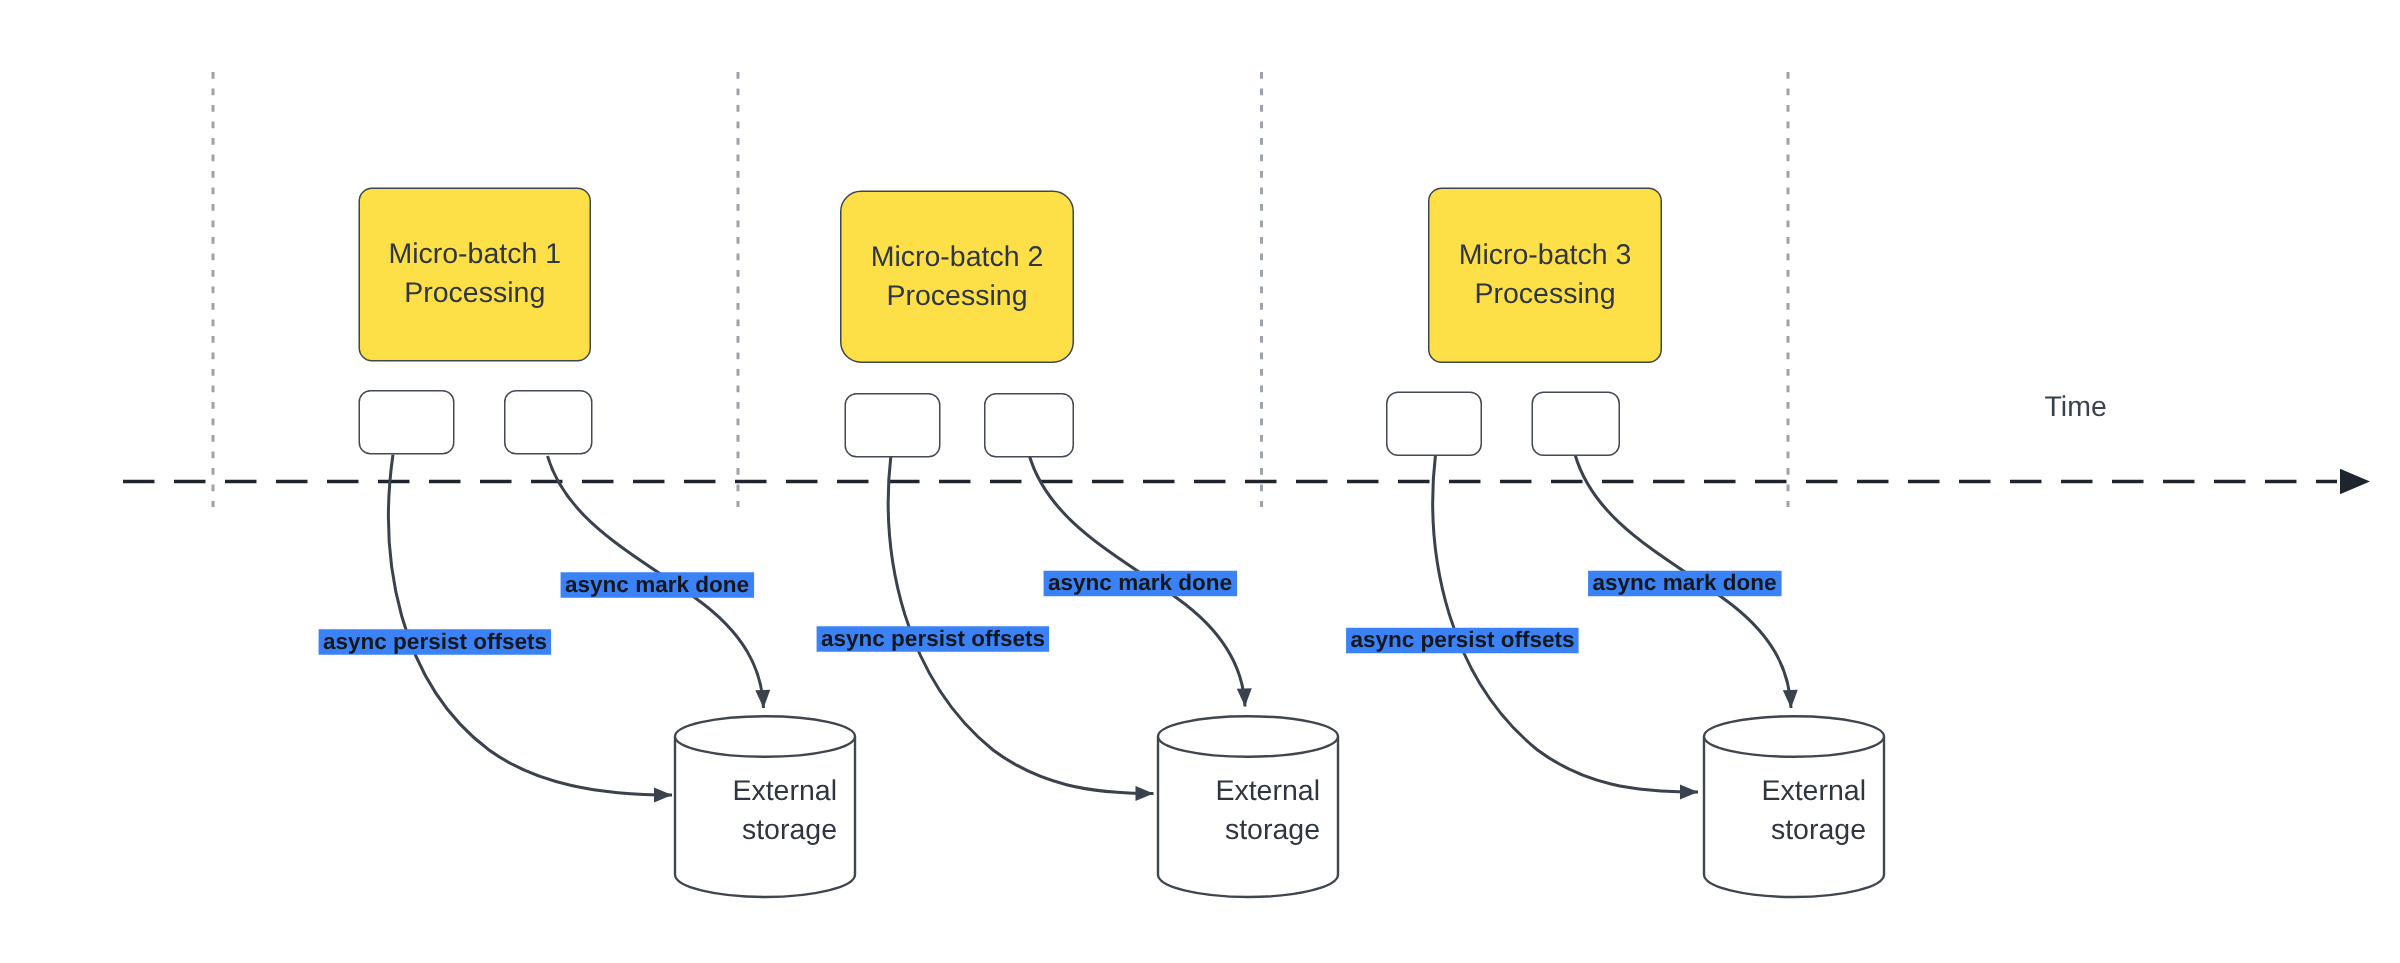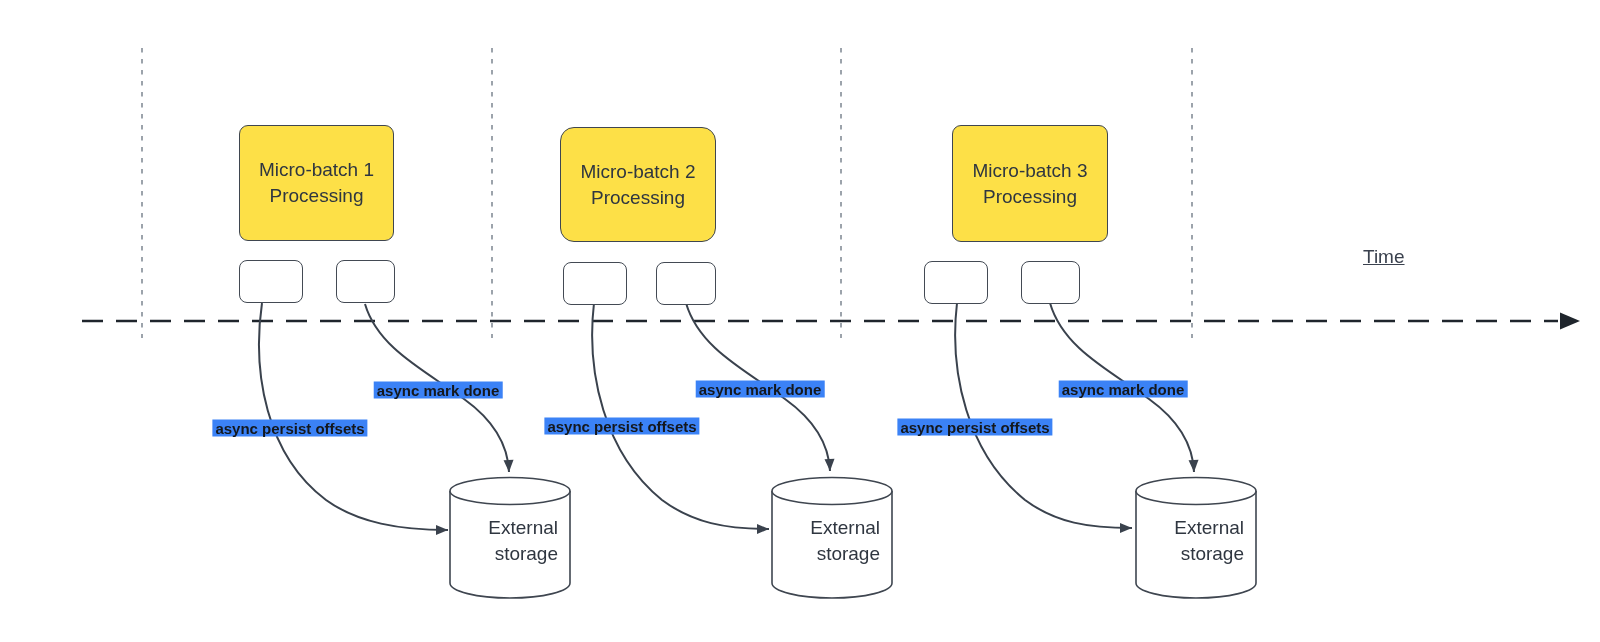--- a/index.html
+++ b/index.html
@@ -142,15 +142,15 @@
   <div class="curve-label" style="left:438px; top:390px;">async mark done</div>
   <div class="curve-label" style="left:622px; top:426px;">async persist offsets</div>
   <div class="curve-label" style="left:760px; top:389px;">async mark done</div>
   <div class="curve-label" style="left:975px; top:427px;">async persist offsets</div>
   <div class="curve-label" style="left:1123px; top:389px;">async mark done</div>
 
   <div class="storage-label" style="left:510px; top:515px;">External storage</div>
   <div class="storage-label" style="left:832px; top:515px;">External storage</div>
   <div class="storage-label" style="left:1196px; top:515px;">External storage</div>
 
-  <div class="time-label" style="left:1363px; top:246px;text-decoration:underline;">Time</div>
+  <div class="time-label" style="left:1363px; top:261px;">Time</div>
 
 </div>
 
 </body></html>

